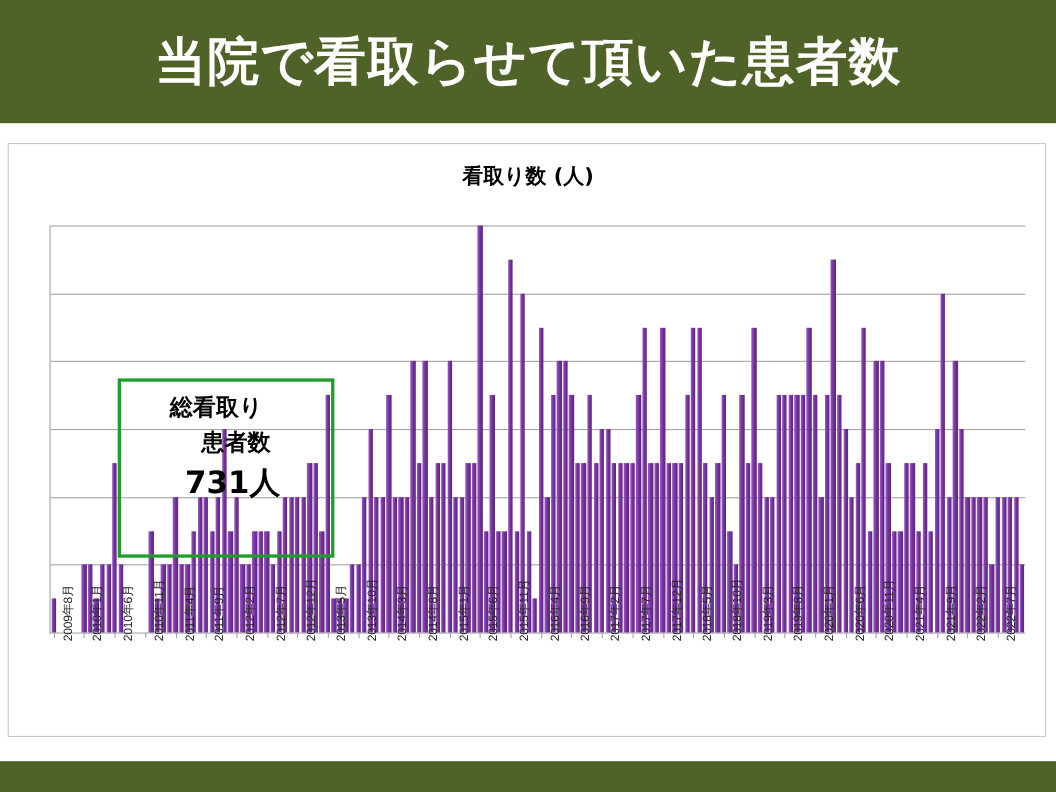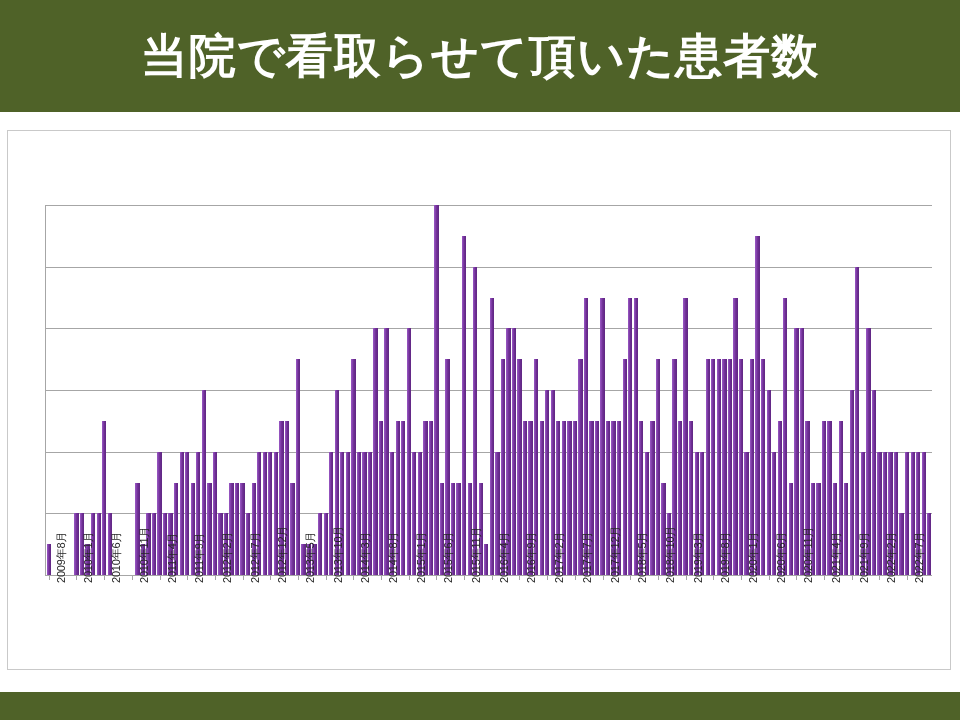--- a/index.html
+++ b/index.html
@@ -100,20 +100,21 @@
     margin-top:2px;margin-left:12px;
   }
 </style>
 </head>
 <body>
 
 <div id="header-banner"></div>
 <div id="page-title">当院で看取らせて頂いた患者数</div>
 
 <div id="chart-frame">
+  <div id="chart-title">看取り数 (人)</div>
   <div id="plot-area">
     <div id="gridlines">
         <div class="gridline" style="top: 308.333px;"></div>
         <div class="gridline" style="top: 246.667px;"></div>
         <div class="gridline" style="top: 185px;"></div>
         <div class="gridline" style="top: 123.333px;"></div>
         <div class="gridline" style="top: 61.6667px;"></div>
         <div class="gridline" style="top: 0px;"></div>
       </div>
     <div id="yticks"></div>
@@ -334,15 +335,20 @@
         <div class="xlabel" style="left: 699.956px; top: 378px;">2020年1月</div>
         <div class="xlabel" style="left: 727.644px; top: 378px;">2020年6月</div>
         <div class="xlabel" style="left: 755.331px; top: 378px;">2020年11月</div>
         <div class="xlabel" style="left: 783.019px; top: 378px;">2021年4月</div>
         <div class="xlabel" style="left: 810.706px; top: 378px;">2021年9月</div>
         <div class="xlabel" style="left: 838.394px; top: 378px;">2022年2月</div>
         <div class="xlabel" style="left: 866.081px; top: 378px;">2022年7月</div>
       </div>
   </div>
 
+  <div id="total-callout">
+    <div class="line1">総看取り</div>
+    <div class="line2">患者数</div>
+    <div class="line3">731人</div>
+  </div>
 </div>
 
 <div id="footer-banner"></div>
 
 </body></html>

